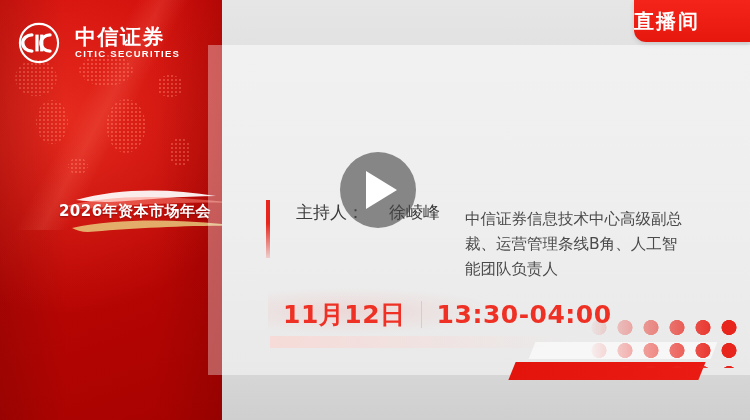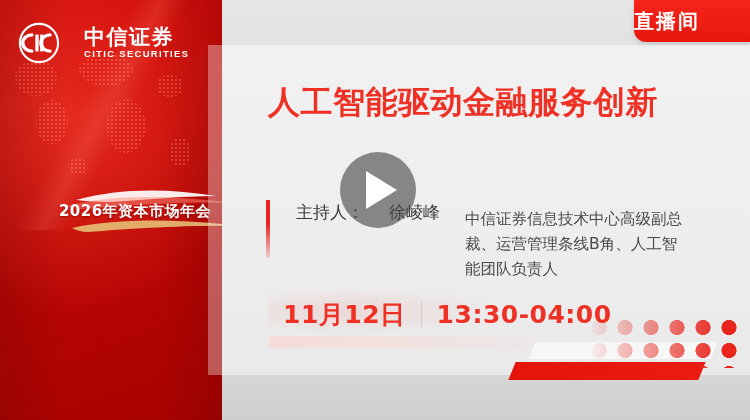--- a/index.html
+++ b/index.html
@@ -46,21 +46,21 @@
   .diag-streak{
     position:absolute;left:-40px;top:-30px;width:300px;height:260px;
     background:linear-gradient(118deg,rgba(255,255,255,0) 44%,rgba(255,130,110,.20) 50%,rgba(255,255,255,0) 56%);
   }
   .red-vignette{
     position:absolute;inset:0;
     background:linear-gradient(to right, rgba(0,0,0,.12) 0%, rgba(0,0,0,0) 30%, rgba(0,0,0,0) 70%, rgba(90,0,0,.22) 100%);
   }
 
   
-  .logo{position:absolute;left:18px;top:22px;display:flex;align-items:center;gap:24px;}
+  .logo{position:absolute;left:18px;top:22px;display:flex;align-items:center;gap:15px;}
   .logo-mark{width:42px;height:42px;flex:none;}
   .logo-words{display:flex;flex-direction:column;gap:1px;}
   .logo-cn{
     color:#fff;font-size:21px;font-weight:bold;letter-spacing:1.5px;line-height:1;
     font-family:"DejaVu Sans","Liberation Sans",sans-serif;
   }
   .logo-en{
     color:#fff;font-size:9.5px;font-weight:bold;letter-spacing:1.3px;line-height:1;
     font-family:"Liberation Sans",sans-serif;
   }
@@ -234,21 +234,20 @@
   <div class="band-top"></div>
   <div class="band-bottom"></div>
 
   <div class="panel-shadow"></div>
   <div class="content-panel"></div>
 
   <div class="live-badge">
     <span>直播间</span>
   </div>
 
-  <div class="title">人工智能驱动金融服务创新</div>
 
   <div class="accent-bar"></div>
   <div class="host-row">
     <span class="host-label">主持人：</span>
     <span class="host-name">徐崚峰</span>
     <span class="host-title">中信证券信息技术中心高级副总裁、运营管理条线B角、人工智能团队负责人</span>
   </div>
 
   <div class="dt-glow"></div>
   <div class="datetime">

